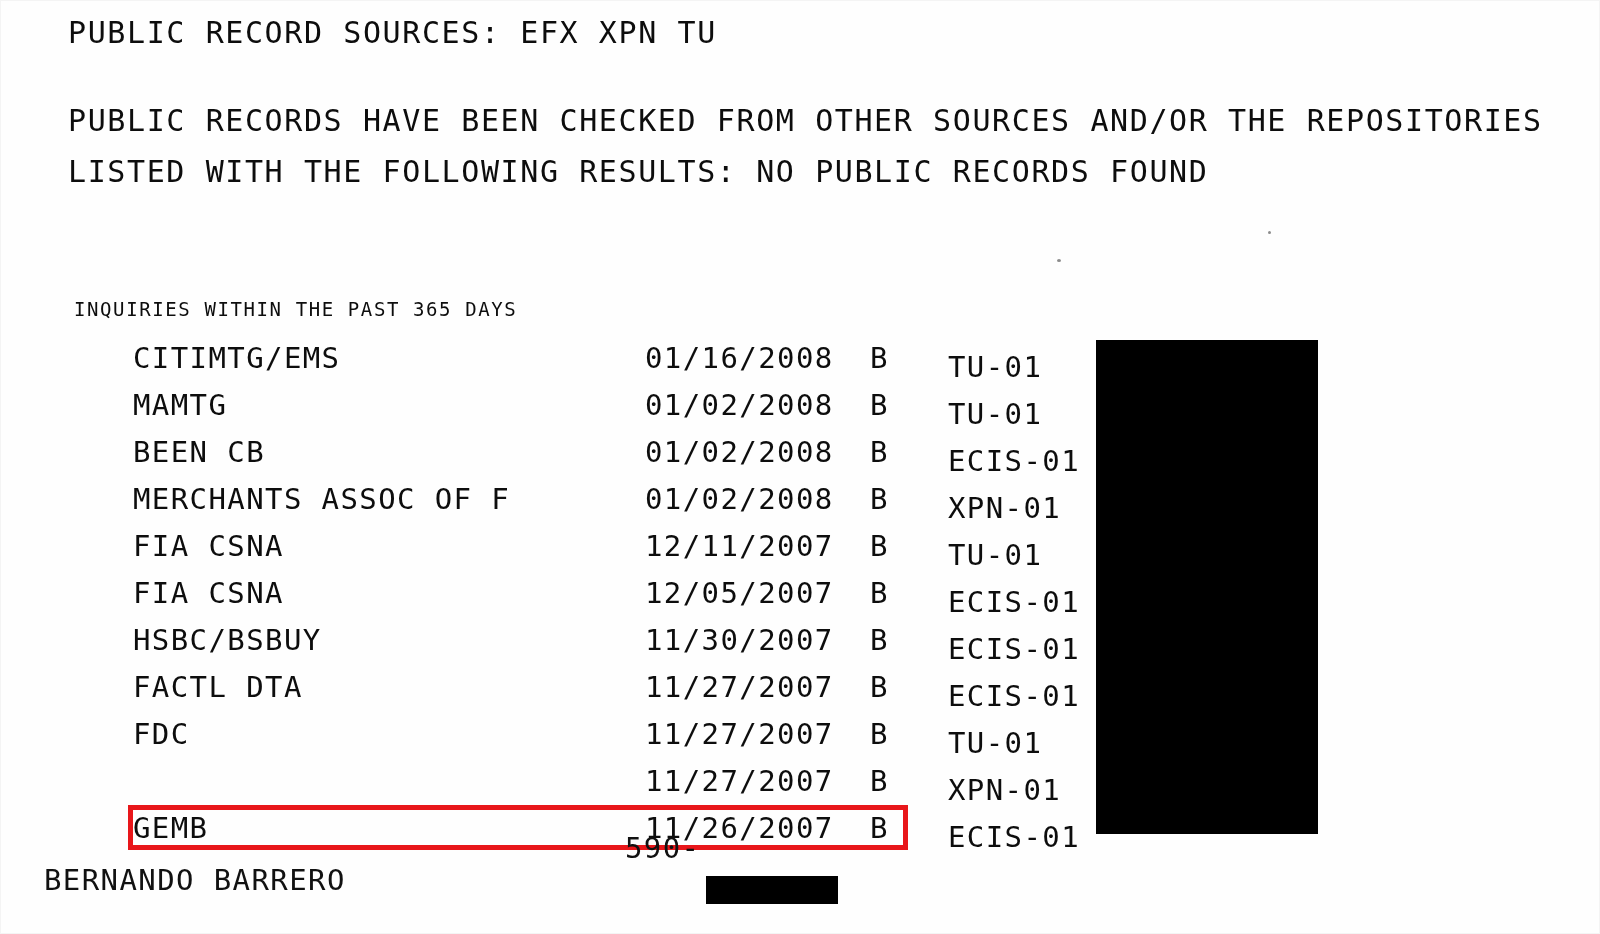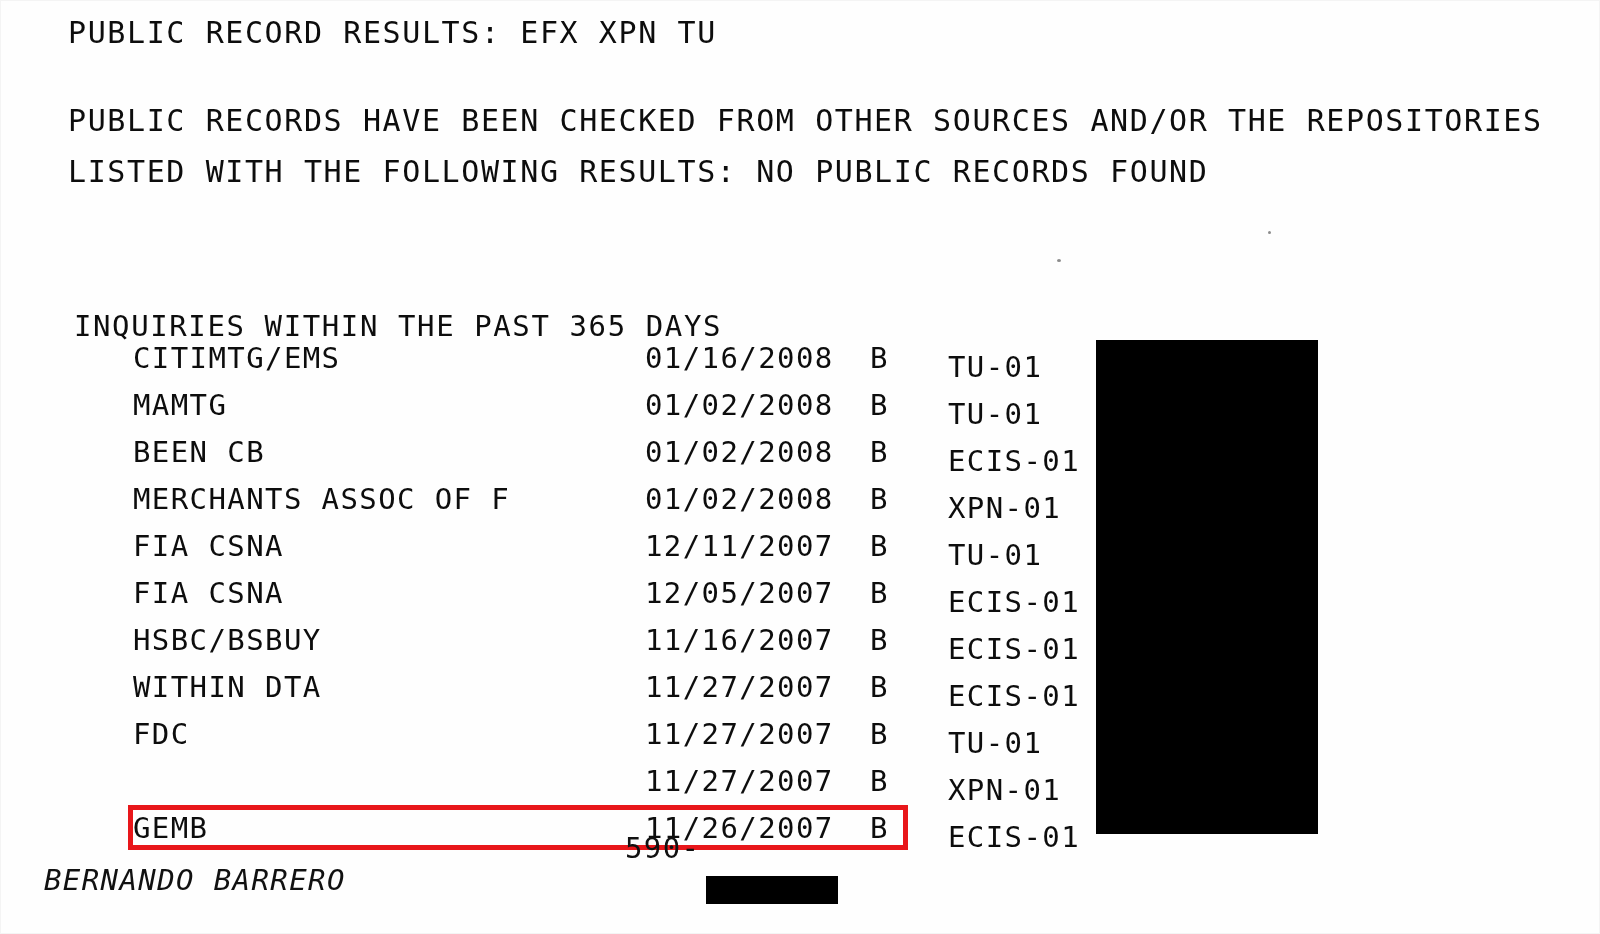--- a/index.html
+++ b/index.html
@@ -38,24 +38,23 @@
 
   
   .hdr-line {
     font-size: 30px;
     letter-spacing: 1.6px;
     color: #0d0d0d;
   }
 
   
   .section-label {
-    font-size: 29px;
+    font-size: 19px;
     letter-spacing: 1.6px;
     color: #0d0d0d;
-    margin-top: 12px;
   }
 
   
   #inquiry-table {
     position: absolute;
     left: 0;
     top: 338px;
     width: 1428px;
   }
   .row {
@@ -107,21 +106,20 @@
     background: transparent;
     pointer-events: none;
   }
 
   
   #footer-name {
     left: 44px;
     top: 866px;
     font-size: 29px;
     letter-spacing: 1.4px;
-    font-style: italic;
   }
   #footer-ssn-prefix {
     left: 625px;
     top: 834px;
     font-size: 29px;
     letter-spacing: 1.4px;
   }
   #footer-page {
     left: 1235px;
     top: 850px;
@@ -135,21 +133,21 @@
     background: #8c8c8c;
     border-radius: 50%;
   }
 </style>
 </head>
 <body>
 
 <div id="page">
   <div id="paper-bg"></div>
 
-  <div class="mono hdr-line" style="left:68px; top:18px;">PUBLIC RECORD RESULTS: EFX XPN TU</div>
+  <div class="mono hdr-line" style="left:68px; top:18px;">PUBLIC RECORD SOURCES: EFX XPN TU</div>
 
   <div class="mono hdr-line" style="left:68px; top:106px;">PUBLIC RECORDS HAVE BEEN CHECKED FROM OTHER SOURCES AND/OR THE REPOSITORIES</div>
 
   <div class="mono hdr-line" style="left:68px; top:157px;">LISTED WITH THE FOLLOWING RESULTS: NO PUBLIC RECORDS FOUND</div>
 
   <div class="speck" style="left:1057px; top:259px; width:4px; height:3px;"></div>
   <div class="speck" style="left:1268px; top:231px; width:3px; height:3px;"></div>
 
   <div class="mono section-label" style="left:74px; top:300px;">INQUIRIES WITHIN THE PAST 365 DAYS</div>
 
@@ -192,27 +190,27 @@
 
     <div class="row">
       <span class="cell c-name">FIA CSNA</span>
       <span class="cell c-date">12/05/2007</span>
       <span class="cell c-type">B</span>
       <span class="cell c-code">ECIS-01</span>
     </div>
 
     <div class="row">
       <span class="cell c-name">HSBC/BSBUY</span>
-      <span class="cell c-date">11/16/2007</span>
-      <span class="cell c-type">B</span>
-      <span class="cell c-code">ECIS-01</span>
-    </div>
-
-    <div class="row">
-      <span class="cell c-name">WITHIN DTA</span>
+      <span class="cell c-date">11/30/2007</span>
+      <span class="cell c-type">B</span>
+      <span class="cell c-code">ECIS-01</span>
+    </div>
+
+    <div class="row">
+      <span class="cell c-name">FACTL DTA</span>
       <span class="cell c-date">11/27/2007</span>
       <span class="cell c-type">B</span>
       <span class="cell c-code">ECIS-01</span>
     </div>
 
     <div class="row">
       <span class="cell c-name">FDC</span>
       <span class="cell c-date">11/27/2007</span>
       <span class="cell c-type">B</span>
       <span class="cell c-code">TU-01</span>

